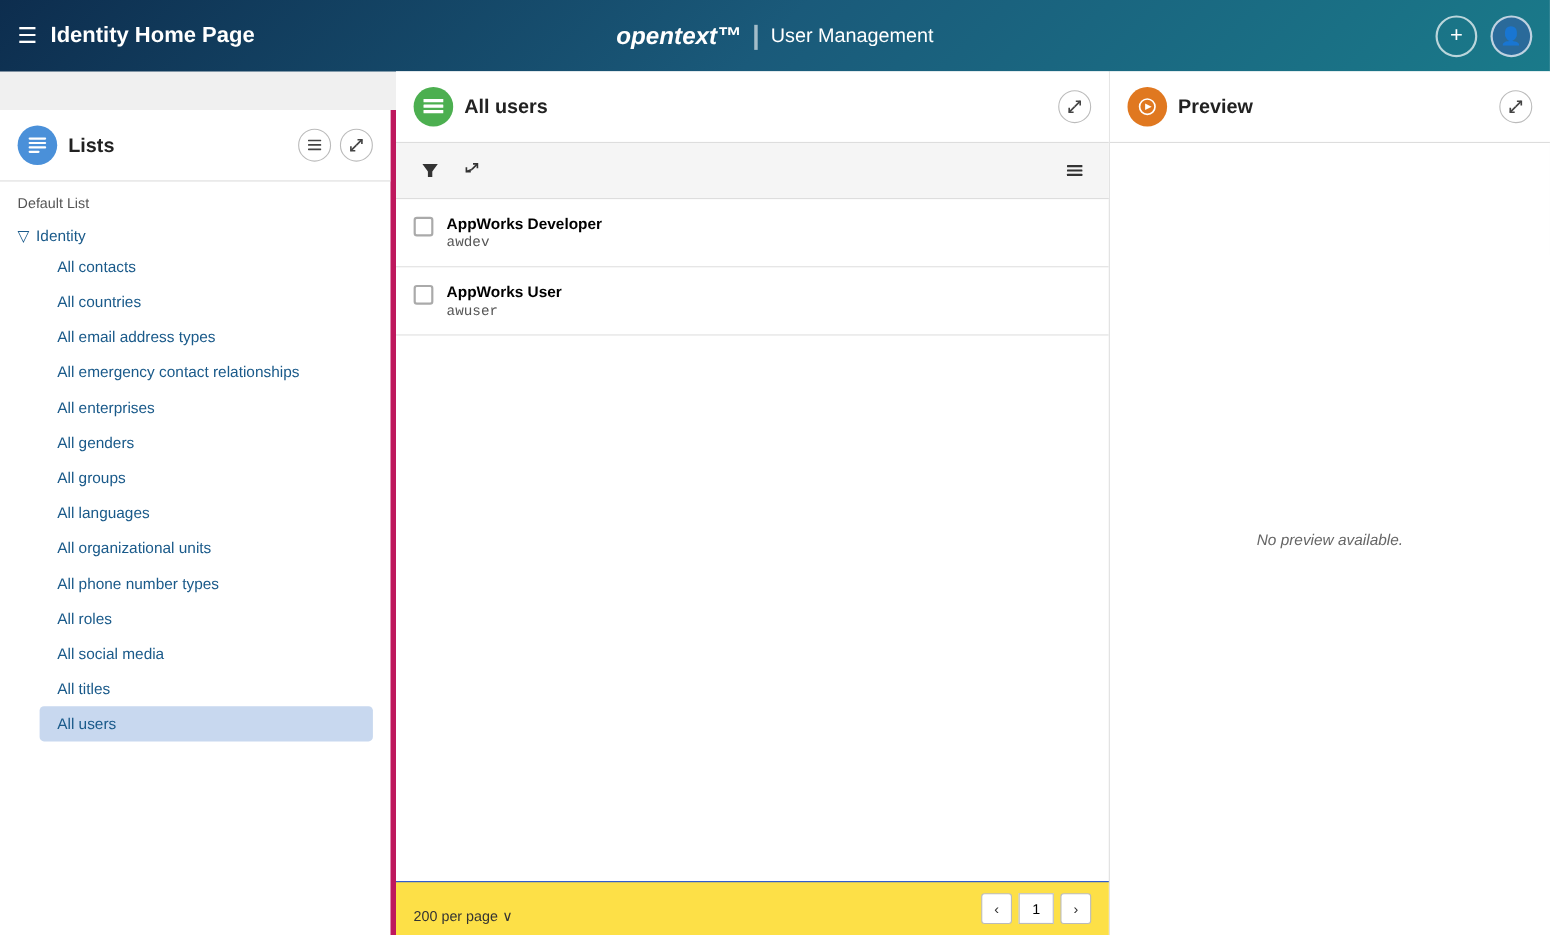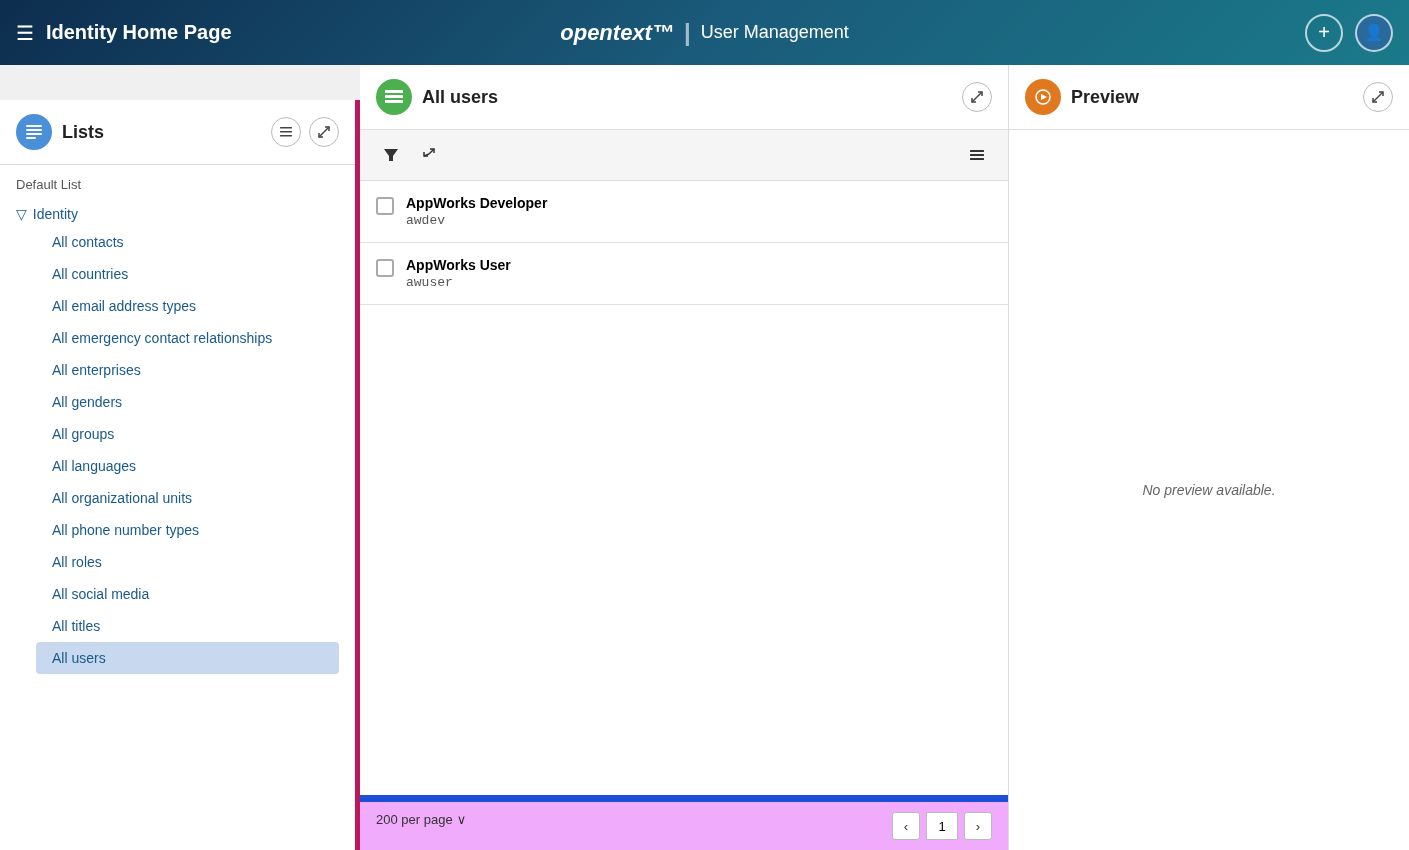--- a/index.html
+++ b/index.html
@@ -266,24 +266,24 @@
       color: #000000;
     }
     .item-sub {
       font-size: 13px;
       color: #555;
       font-family: Liberation Mono, monospace;
     }
 
     .panel-footer {
       display: flex;
-      align-items: flex-start;
+      align-items: flex-end;
       padding: 10px 16px;
-      border-top: 7px solid #1d4ed8;
-      background: #f0abfc;
+      border-top: 1px solid #1d4ed8;
+      background: #fde047;
       gap: 8px;
     }
     .per-page-select {
       display: flex;
       align-items: center;
       gap: 4px;
       font-size: 13px;
       color: #333;
       cursor: pointer;
     }

